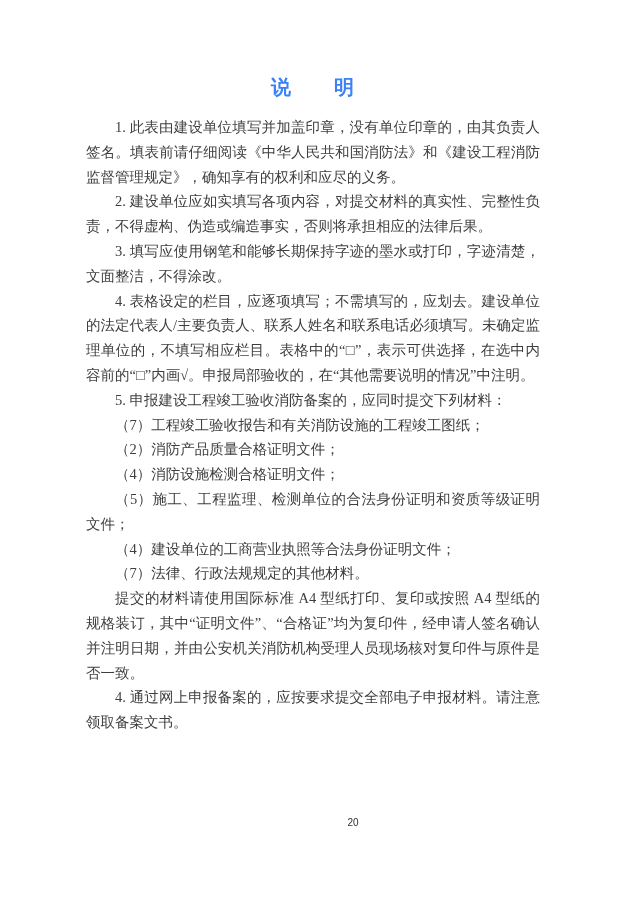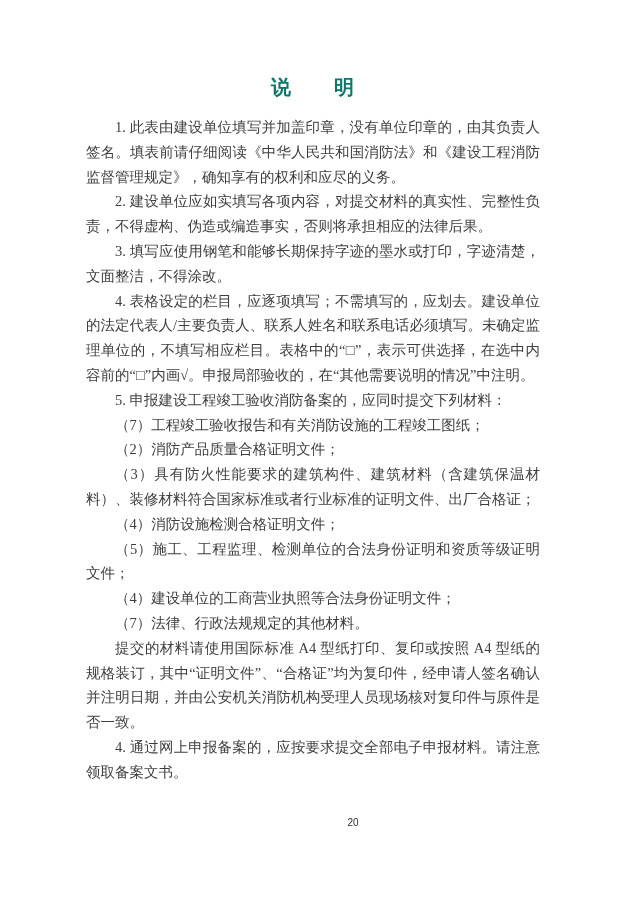--- a/index.html
+++ b/index.html
@@ -20,21 +20,21 @@
     position: absolute;
     left: 86px;
     top: 74px;
     width: 454px;
   }
   .doc-title {
     margin: 0 0 14px 0;
     font-size: 20px;
     font-weight: bold;
     text-align: center;
-    color: #0f766e;
+    color: #3b82f6;
     letter-spacing: 1px;
   }
   .para {
     margin: 0;
     font-size: 14.5px;
     line-height: 24.8px;
     text-align: justify;
     text-indent: 2em;
     color: #3e3e3e;
   }
@@ -56,21 +56,20 @@
 <div class="page">
   <div class="content">
     <h1 class="doc-title">说　　明</h1>
     <p class="para">1. 此表由建设单位填写并加盖印章，没有单位印章的，由其负责人签名。填表前请仔细阅读《中华人民共和国消防法》和《建设工程消防监督管理规定》，确知享有的权利和应尽的义务。</p>
     <p class="para">2. 建设单位应如实填写各项内容，对提交材料的真实性、完整性负责，不得虚构、伪造或编造事实，否则将承担相应的法律后果。</p>
     <p class="para">3. 填写应使用钢笔和能够长期保持字迹的墨水或打印，字迹清楚，文面整洁，不得涂改。</p>
     <p class="para">4. 表格设定的栏目，应逐项填写；不需填写的，应划去。建设单位的法定代表人/主要负责人、联系人姓名和联系电话必须填写。未确定监理单位的，不填写相应栏目。表格中的“□”，表示可供选择，在选中内容前的“□”内画√。申报局部验收的，在“其他需要说明的情况”中注明。</p>
     <p class="para">5. 申报建设工程竣工验收消防备案的，应同时提交下列材料：</p>
     <p class="para">（7）工程竣工验收报告和有关消防设施的工程竣工图纸；</p>
     <p class="para">（2）消防产品质量合格证明文件；</p>
-    <p class="para">（3）具有防火性能要求的建筑构件、建筑材料（含建筑保温材料）、装修材料符合国家标准或者行业标准的证明文件、出厂合格证；</p>
     <p class="para">（4）消防设施检测合格证明文件；</p>
     <p class="para">（5）施工、工程监理、检测单位的合法身份证明和资质等级证明文件；</p>
     <p class="para">（4）建设单位的工商营业执照等合法身份证明文件；</p>
     <p class="para">（7）法律、行政法规规定的其他材料。</p>
     <p class="para">提交的材料请使用国际标准 A4 型纸打印、复印或按照 A4 型纸的规格装订，其中“证明文件”、“合格证”均为复印件，经申请人签名确认并注明日期，并由公安机关消防机构受理人员现场核对复印件与原件是否一致。</p>
     <p class="para">4. 通过网上申报备案的，应按要求提交全部电子申报材料。请注意领取备案文书。</p>
   </div>
   <div class="page-number">20</div>
 </div>
 

